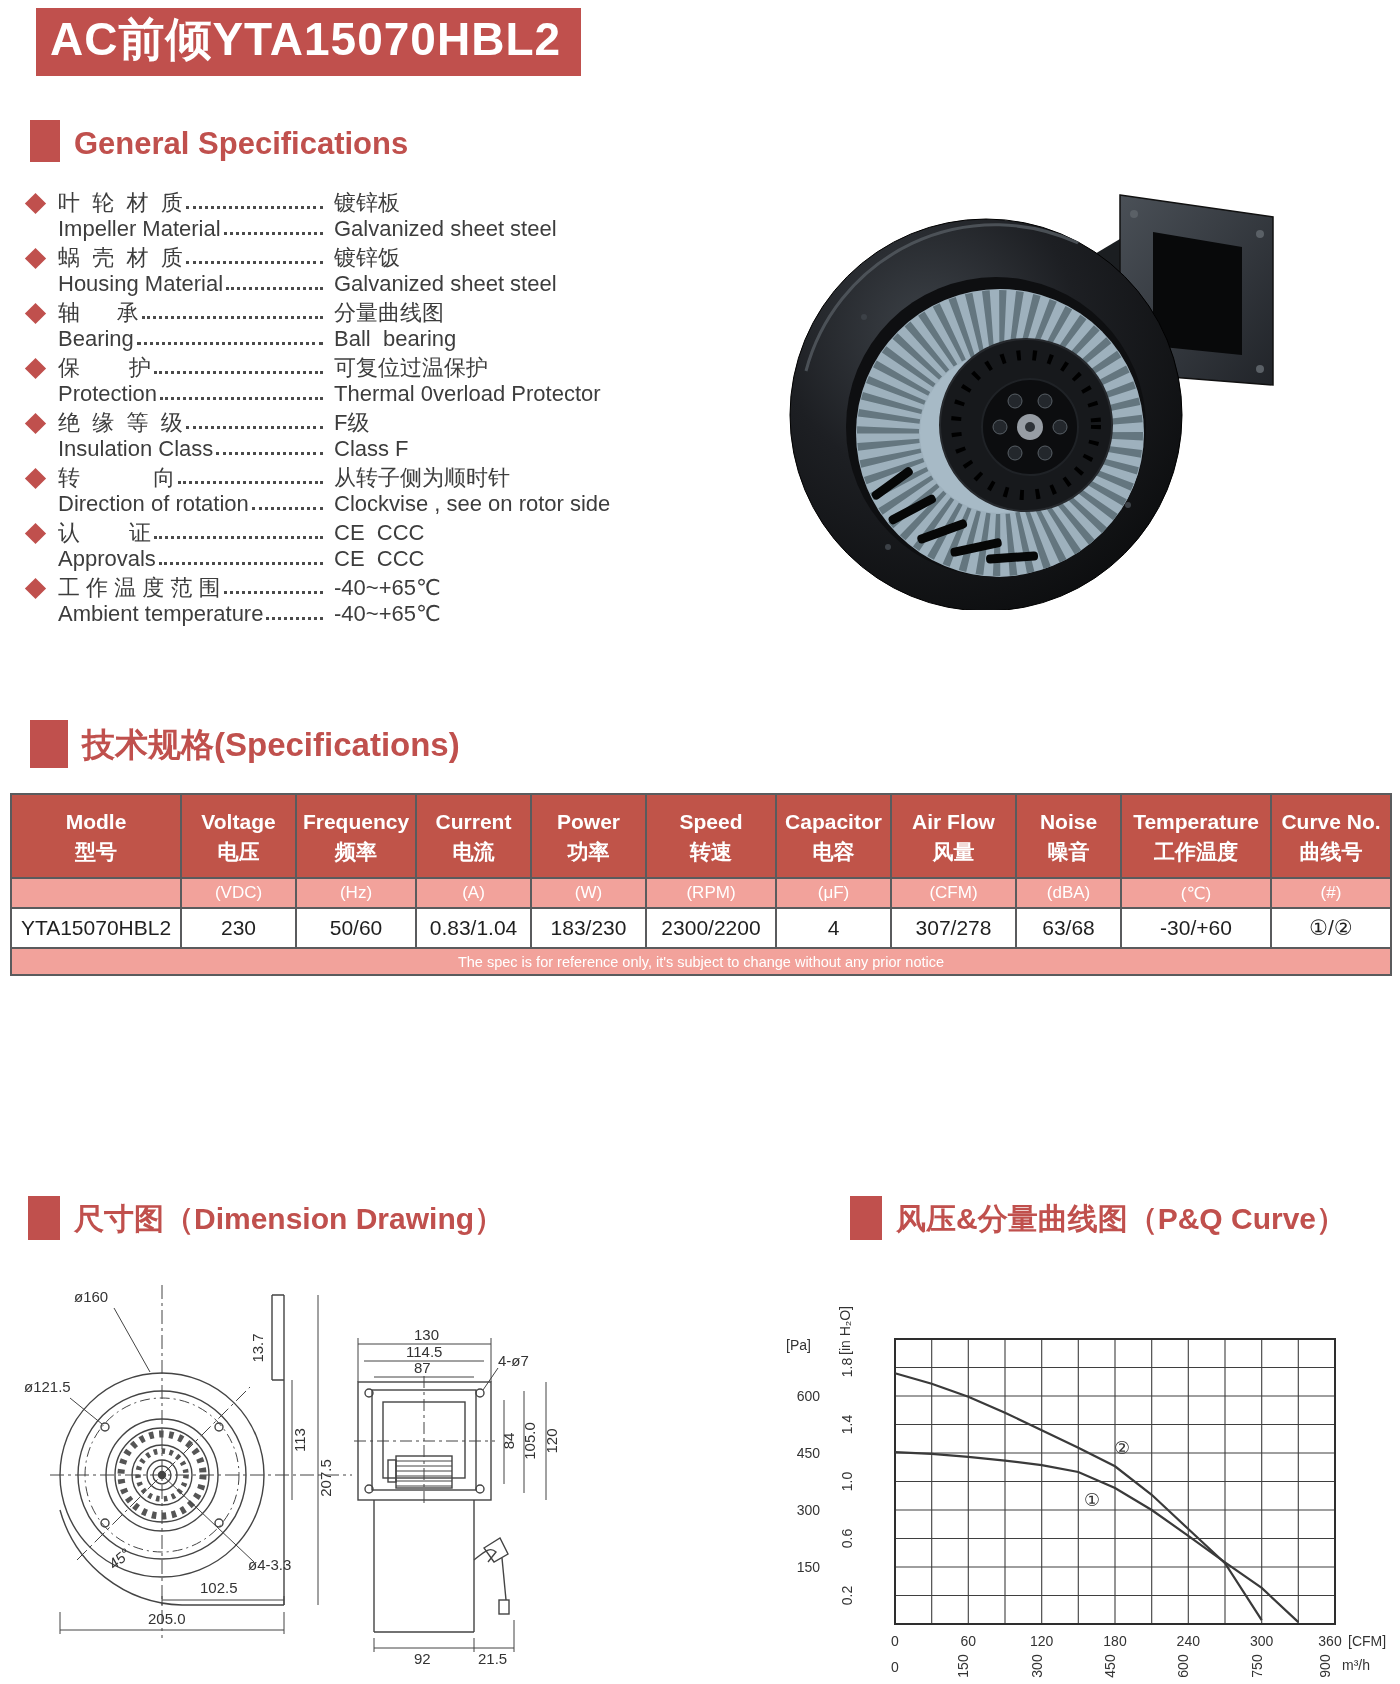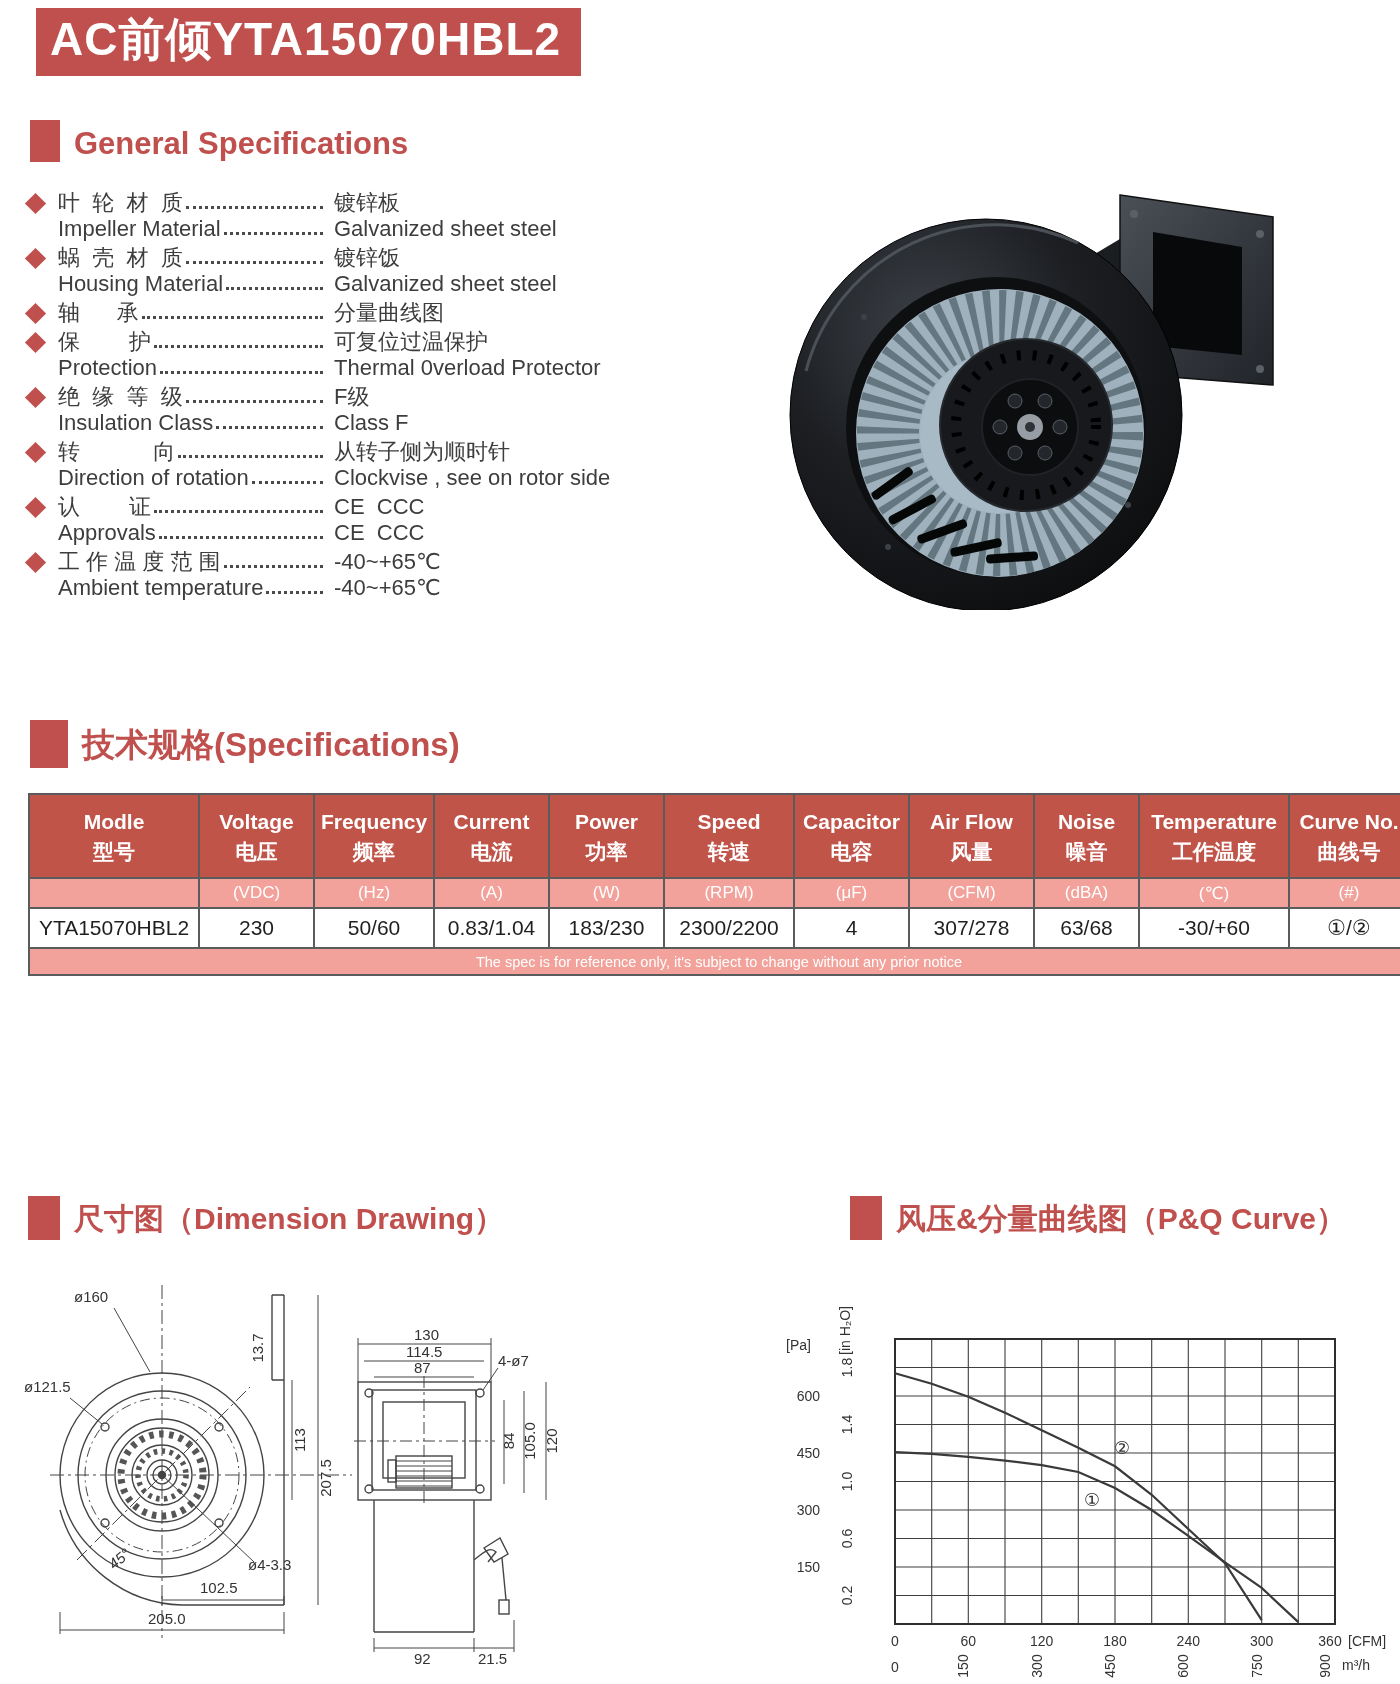--- a/index.html
+++ b/index.html
@@ -46,21 +46,21 @@
   .spec-item .bullet{width:32px;flex:0 0 auto;padding-top:6px;}
   .diamond{width:15px;height:15px;background:var(--accent);transform:rotate(45deg);margin-left:2px;}
   .spec-lines{flex:1;}
   .spec-line{display:flex;align-items:flex-end;line-height:26px;font-weight:400;font-size:22px;color:#3d3d3d;}
   .spec-line .left{width:268px;flex:0 0 auto;display:flex;align-items:flex-end;}
   .spec-line .lbl{white-space:pre;}
   .spec-line .leader{flex:1;border-bottom:3px dotted #4a4a4a;margin:0 3px 7px 3px;min-width:10px;}
   .spec-line .val{padding-left:8px;white-space:pre;}
 
   
-  .spec-table{left:28px;top:793px;width:1124px;border-radius:28px;}
+  .spec-table{left:10px;top:793px;width:1124px;border-radius:28px;}
   table{border-collapse:collapse;width:100%;table-layout:fixed;}
   td,th{border:2px solid #5a5b5d;text-align:center;vertical-align:middle;}
   th{background:var(--tbl-red);color:#fff;font-weight:700;height:84px;padding:2px;}
   .h-en{font-size:21px;line-height:1.5;}
   .h-zh{font-size:21px;line-height:1.4;}
   .unit-row td{background:var(--tbl-pink);color:#fff;font-size:17px;height:30px;font-weight:400;}
   .data-row td{background:#fff;color:#1f1f1f;font-size:21px;height:40px;font-weight:500;}
   .notice-row td{background:var(--tbl-pink);color:#fff;font-size:14.5px;height:27px;font-weight:400;}
 
   
@@ -126,20 +126,27 @@
     <div class="bullet">
         <div class="diamond"></div>
       </div>
     <div class="spec-lines">
       <div class="spec-line">
           <span class="left">
             <span class="lbl">轴      承</span>
             <span class="leader"></span>
           </span>
           <span class="val">分量曲线图</span>
+        </div>
+      <div class="spec-line">
+          <span class="left">
+            <span class="lbl">Bearing</span>
+            <span class="leader"></span>
+          </span>
+          <span class="val">Ball  bearing</span>
         </div>
     </div>
   </div>
   <div class="spec-item">
     <div class="bullet">
         <div class="diamond"></div>
       </div>
     <div class="spec-lines">
       <div class="spec-line">
           <span class="left">

